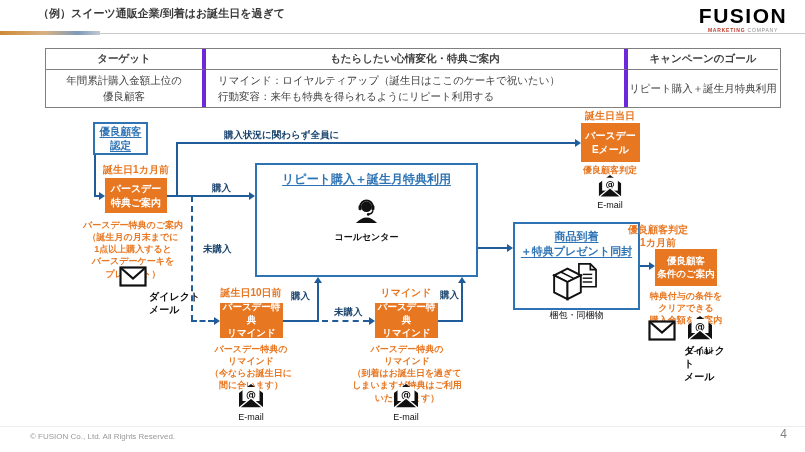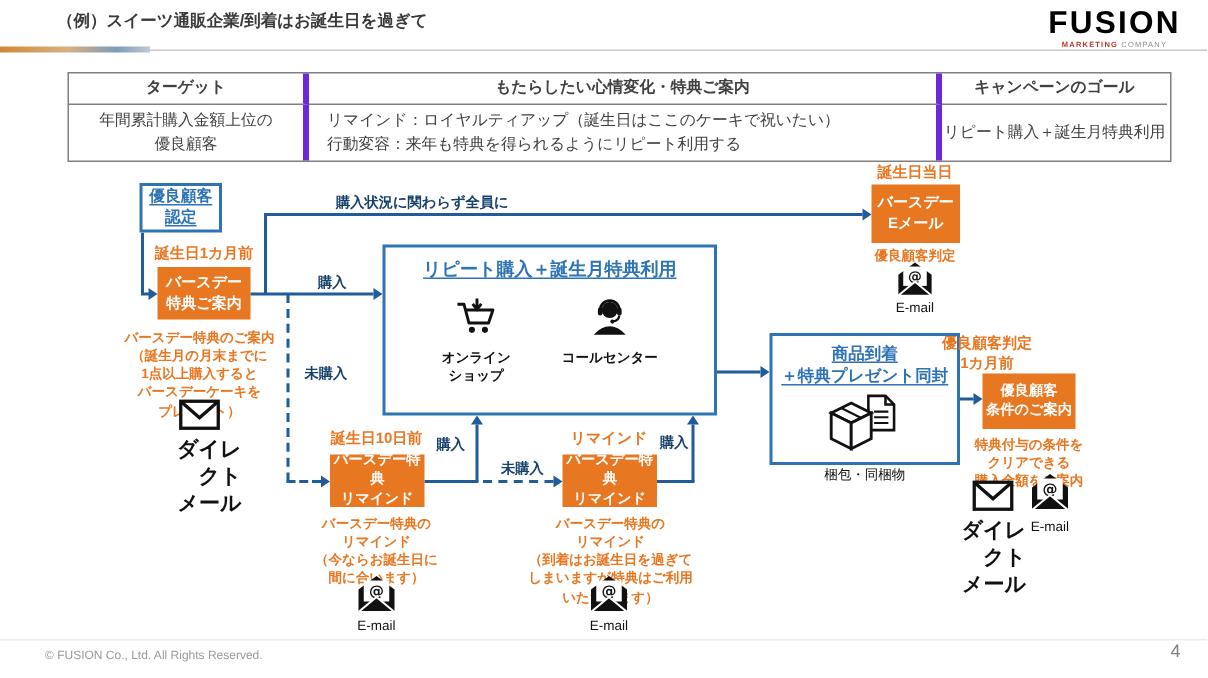--- a/index.html
+++ b/index.html
@@ -35,22 +35,22 @@
   
   .obox{position:absolute;background:#E87722;color:#fff;font-weight:bold;font-size:10px;
         line-height:1.35;display:flex;align-items:center;justify-content:center;
         text-align:center;white-space:pre-line;}
   .obox.sm{font-size:9.5px;}
   .bbox{position:absolute;background:#fff;border:2px solid #2E74B5;box-sizing:border-box;}
   .t-label{position:absolute;color:#E87722;font-weight:bold;font-size:10px;text-align:center;
            white-space:pre-line;line-height:1.25;}
   .o-desc{position:absolute;color:#E87722;font-weight:bold;font-size:9px;line-height:1.35;
           text-align:center;white-space:pre-line;}
-  .ch-label{position:absolute;color:#111;font-weight:bold;font-size:14px;text-align:right;
-            white-space:pre-line;line-height:1.3;}
+  .ch-label{position:absolute;color:#111;font-weight:bold;font-size:10px;text-align:left;
+            white-space:pre-line;line-height:1.3;margin-left:44px;}
   .em-label{position:absolute;color:#111;font-size:9px;text-align:center;}
   .nv{position:absolute;color:#17416B;font-weight:bold;font-size:9.5px;}
 
   .certify{display:flex;align-items:center;justify-content:center;text-align:center;}
   .certify span{color:#2E74B5;font-weight:bold;font-size:10.5px;line-height:1.3;
                 text-decoration:underline;text-underline-offset:2px;white-space:pre-line;}
 
   .goalbox{display:flex;flex-direction:column;align-items:center;padding-top:6px;}
   .goal-title{color:#2E74B5;font-weight:bold;font-size:12px;text-decoration:underline;
               text-underline-offset:2px;}
@@ -162,32 +162,20 @@
         <rect x="1.5" y="1.5" width="25" height="18" fill="#fff" stroke="#111" stroke-width="2.2"></rect>
         <path d="M2 2 L14 12.5 L26 2" fill="none" stroke="#111" stroke-width="2.2"></path>
       </svg>
   </div>
   <div class="ch-label" style="left:105px;top:290px;width:56px;">ダイレクト
 メール</div>
 
   <div class="bbox goalbox" style="left:255px;top:163px;width:223px;height:114px;">
     <div class="goal-title">リピート購入＋誕生月特典利用</div>
     <div class="goal-ch">
-      <div class="ch">
-        <span>
-          <svg width="29" height="29" viewBox="0 0 30 30" fill="none" stroke="#111">
-              <path d="M15.5 2 V8.5 M12.5 5.8 L15.5 9.6 L18.5 5.8" stroke-width="2"></path>
-              <path d="M2 6 H6.5 L10 19 H23.5 L26.5 10 H8.2" stroke-width="2" stroke-linejoin="round"></path>
-              <circle cx="12" cy="23.7" r="2.1" fill="#111" stroke="none"></circle>
-              <circle cx="21" cy="23.7" r="2.1" fill="#111" stroke="none"></circle>
-            </svg>
-        </span>
-        <div class="lbl">オンライン
-ショップ</div>
-      </div>
       <div class="ch">
         <span>
           <svg width="29" height="29" viewBox="0 0 30 30">
               <circle cx="15" cy="10" r="5.5" fill="#111"></circle>
               <path d="M4 27 Q15 15.5 26 27 Z" fill="#111"></path>
               <path d="M8.5 10 a6.5 6.5 0 0 1 13 0" fill="none" stroke="#111" stroke-width="2"></path>
               <rect x="6.8" y="8.2" width="3.2" height="5.6" rx="1.6" fill="#111"></rect>
               <rect x="20" y="8.2" width="3.2" height="5.6" rx="1.6" fill="#111"></rect>
               <path d="M21.5 13.8 q0 3.6 -4.3 4.1" fill="none" stroke="#111" stroke-width="1.6"></path>
               <circle cx="16.8" cy="18" r="1.4" fill="#111"></circle>

